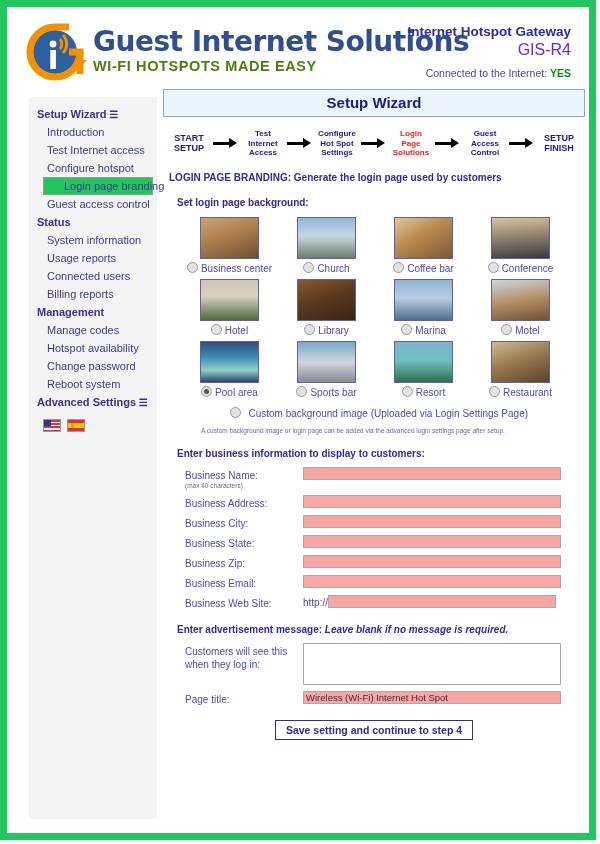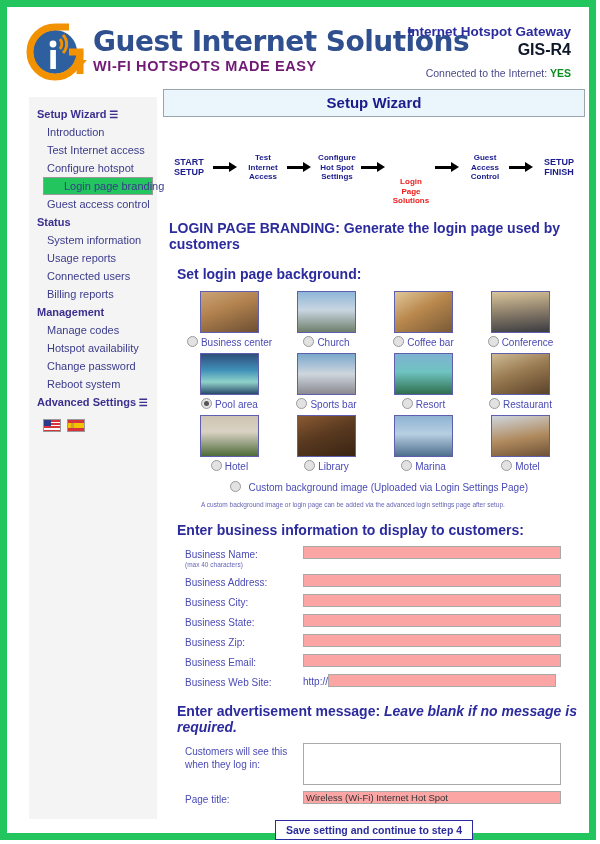--- a/index.html
+++ b/index.html
@@ -16,26 +16,26 @@
   
   .header{position:relative;height:82px;}
   .logo-wrap{position:absolute;left:18px;top:12px;width:64px;height:62px;}
   .brand{position:absolute;left:86px;top:20px;}
   .brand-title{
     font-family:"DejaVu Sans", sans-serif;
     font-size:28px;font-weight:bold;color:#2f4f8f;letter-spacing:-0.5px;
     line-height:30px;white-space:nowrap;
   }
   .brand-sub{
-    font-size:14.5px;font-weight:bold;color:#701a75;letter-spacing:0.6px;
+    font-size:14.5px;font-weight:bold;color:#4d7c0f;letter-spacing:0.6px;
     margin-top:1px;white-space:nowrap;
   }
   .hdr-right{position:absolute;right:18px;top:17px;text-align:right;}
   .hdr-gw{font-size:13.5px;font-weight:bold;color:#2b2b9e;line-height:16px;white-space:nowrap;}
-  .hdr-model{font-size:16px;font-weight:bold;color:#0f172a;line-height:19px;}
+  .hdr-model{font-size:16px;font-weight:normal;color:#6d28d9;line-height:19px;}
   .hdr-conn{font-size:10.5px;color:#4a4a8a;margin-top:8px;white-space:nowrap;}
   .hdr-conn b{color:#0a8f1e;font-size:10.5px;}
 
   
   .body{position:relative;}
   .sidebar{
     position:absolute;left:22px;top:8px;width:128px;height:722px;
     background:#f4f4f4;
   }
   .nav{padding:8px 0 0 0;}
@@ -67,29 +67,29 @@
     text-align:center;font-size:15px;font-weight:bold;color:#1b1b8c;
     padding:4px 0 5px 0;
   }
 
   
   .steps{display:flex;align-items:center;justify-content:space-between;margin:12px 2px 0 2px;}
   .step{
     text-align:center;font-size:8px;font-weight:bold;color:#1b1b8c;
     line-height:9.5px;width:52px;
   }
-  .step.active{color:#ef1b1b;margin-top:48px;}
+  .step.active{color:#ef1b1b;}
   .step.edge{font-size:9px;line-height:10.5px;}
   .arrow-ico{width:26px;height:11px;flex:0 0 auto;position:relative;}
   .arrow-ico:before{content:"";position:absolute;left:0;top:4px;width:18px;height:3px;background:#000;}
   .arrow-ico:after{content:"";position:absolute;left:16px;top:0.5px;width:0;height:0;
      border-top:5px solid transparent;border-bottom:5px solid transparent;border-left:8px solid #000;}
 
   .sec-head{
-    font-size:14px;font-weight:bold;color:#2b2b9e;margin:14px 0 0 6px;
+    font-size:10px;font-weight:bold;color:#2b2b9e;margin:14px 0 0 6px;
   }
   .sec-head.indent{margin-left:14px;}
   .sec-head .ital{font-style:italic;}
 
   
   .grid{margin:9px 0 0 18px;width:390px;}
   .grid-row{display:flex;margin-bottom:4px;}
   .cell{width:97px;text-align:center;}
   .thumb{
     width:57px;height:40px;margin:0 auto;border:1px solid #5f5fb0;
@@ -269,52 +269,52 @@
               <div class="thumb t-coffee"></div>
               <div class="opt"><span class="radio"></span><span>Coffee bar</span></div>
             </div>
             <div class="cell">
               <div class="thumb t-conf"></div>
               <div class="opt"><span class="radio"></span><span>Conference</span></div>
             </div>
           </div>
           <div class="grid-row">
             <div class="cell">
+              <div class="thumb t-hotel"></div>
+              <div class="opt"><span class="radio"></span><span>Hotel</span></div>
+            </div>
+            <div class="cell">
+              <div class="thumb t-library"></div>
+              <div class="opt"><span class="radio"></span><span>Library</span></div>
+            </div>
+            <div class="cell">
+              <div class="thumb t-marina"></div>
+              <div class="opt"><span class="radio"></span><span>Marina</span></div>
+            </div>
+            <div class="cell">
+              <div class="thumb t-motel"></div>
+              <div class="opt"><span class="radio"></span><span>Motel</span></div>
+            </div>
+          </div>
+          <div class="grid-row">
+            <div class="cell">
               <div class="thumb t-pool"></div>
               <div class="opt"><span class="radio on"></span><span>Pool area</span></div>
             </div>
             <div class="cell">
               <div class="thumb t-sports"></div>
               <div class="opt"><span class="radio"></span><span>Sports bar</span></div>
             </div>
             <div class="cell">
               <div class="thumb t-resort"></div>
               <div class="opt"><span class="radio"></span><span>Resort</span></div>
             </div>
             <div class="cell">
               <div class="thumb t-rest"></div>
               <div class="opt"><span class="radio"></span><span>Restaurant</span></div>
-            </div>
-          </div>
-          <div class="grid-row">
-            <div class="cell">
-              <div class="thumb t-hotel"></div>
-              <div class="opt"><span class="radio"></span><span>Hotel</span></div>
-            </div>
-            <div class="cell">
-              <div class="thumb t-library"></div>
-              <div class="opt"><span class="radio"></span><span>Library</span></div>
-            </div>
-            <div class="cell">
-              <div class="thumb t-marina"></div>
-              <div class="opt"><span class="radio"></span><span>Marina</span></div>
-            </div>
-            <div class="cell">
-              <div class="thumb t-motel"></div>
-              <div class="opt"><span class="radio"></span><span>Motel</span></div>
             </div>
           </div>
         </div>
 
       <div class="custom-row">
         <span class="radio"></span>
         <span class="opt" style="display:inline;">Custom background image (Uploaded via Login Settings Page)</span>
       </div>
       <div class="note">A custom background image or login page can be added via the advanced login settings page after setup.</div>
 

